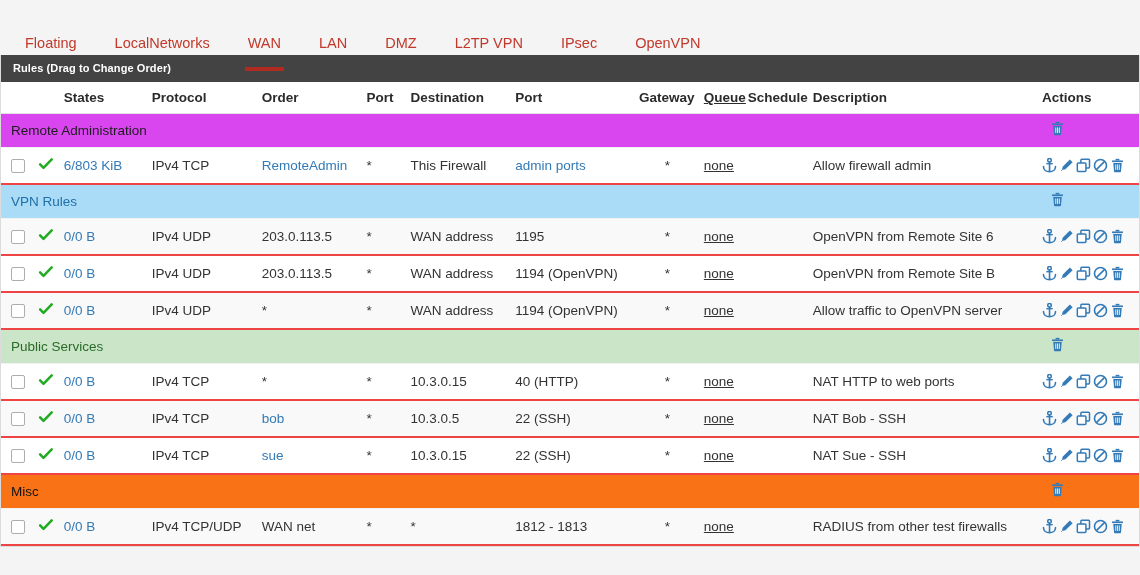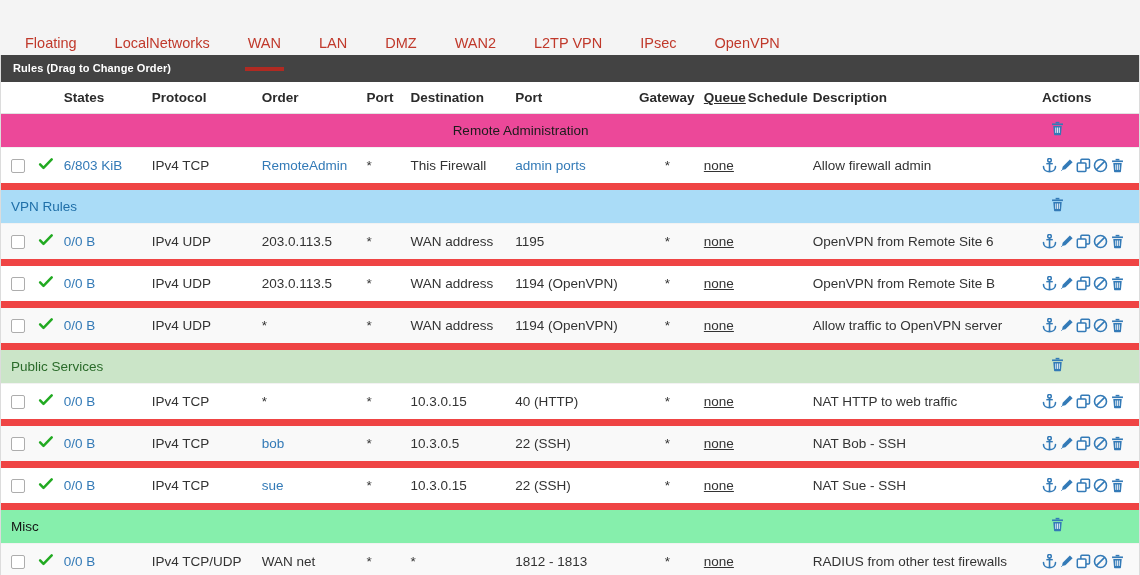--- a/index.html
+++ b/index.html
@@ -73,21 +73,21 @@
     background: #fff;
     border-bottom: 1px solid #e2e2e2;
     white-space: nowrap;
   }
   table.rules td {
     padding: 8px 4px;
     vertical-align: middle;
     white-space: nowrap;
     overflow: hidden;
   }
-  tr.rule-row { background: #fff; border-bottom: 7px solid #ef4444; }
+  tr.rule-row { background: #fff; border-bottom: 2px solid #ef4444; }
   tr.rule-row.alt { background: #f9f9f9; }
 
   
   .c-chk   { width: 30px;  padding-left: 10px !important; }
   .c-state { width: 26px;  text-align: center; }
   .c-states{ width: 84px;  }
   .c-proto { width: 105px; margin-top: 24px; }
   .c-src   { width: 100px; }
   .c-sport { width: 42px;  }
   .c-dst   { width: 100px; }
@@ -98,27 +98,27 @@
   .c-desc  { width: 215px; }
   .c-act   { width: 100px; text-align: left; padding-left: 8px !important; }
 
   
   tr.sep-row td {
     padding: 7px 4px 8px 10px;
     font-size: 13.5px;
     border-bottom: 1px solid rgba(0,0,0,.05);
   }
   .sep-label { font-weight: normal; }
-  .sep-red   { background: #ec4899; text-align: center; }
+  .sep-red   { background: #d946ef; }
   .sep-red   .sep-label { color: #1c1c1c; }
   .sep-blue  { background: #aadcf7; padding-left: 36px; }
   .sep-blue  .sep-label { color: #1f6fa8; }
   .sep-green { background: #cbe5c8; }
   .sep-green .sep-label { color: #2a6b2a; }
-  .sep-yellow{ background: #86efac; }
+  .sep-yellow{ background: #f97316; }
   .sep-yellow .sep-label { color: #141414; }
 
   
   .chk {
     width: 14px; height: 14px;
     border: 1px solid #adadad;
     border-radius: 2px;
     background: #fff;
     display: inline-block;
     vertical-align: middle;
@@ -134,21 +134,20 @@
 </style>
 </head>
 <body>
 
 <div class="tabbar" id="tabbar">
     <div class="tab"><span>Floating</span></div>
     <div class="tab"><span>LocalNetworks</span></div>
     <div class="tab active"><span>WAN</span><span class="tab-underline"></span></div>
     <div class="tab"><span>LAN</span></div>
     <div class="tab"><span>DMZ</span></div>
-    <div class="tab"><span>WAN2</span></div>
     <div class="tab"><span>L2TP VPN</span></div>
     <div class="tab"><span>IPsec</span></div>
     <div class="tab"><span>OpenVPN</span></div>
   </div>
 
 <div class="panel">
   <div class="panel-heading">Rules (Drag to Change Order)</div>
 
   <table class="rules">
     <thead>
@@ -439,21 +438,21 @@
               </svg></span></td>
           <td class="c-states"><span class="lnk">0/0 B</span></td>
           <td class="c-proto"><span class="plain">IPv4 TCP</span></td>
           <td class="c-src"><span class="plain">*</span></td>
           <td class="c-sport"><span class="plain">*</span></td>
           <td class="c-dst"><span class="plain">10.3.0.15</span></td>
           <td class="c-dport"><span class="plain">40 (HTTP)</span></td>
           <td class="c-gw"><span class="plain">*</span></td>
           <td class="c-queue"><span class="plain">none</span></td>
           <td class="c-sched"><span class="plain"></span></td>
-          <td class="c-desc"><span class="plain">NAT HTTP to web traffic</span></td>
+          <td class="c-desc"><span class="plain">NAT HTTP to web ports</span></td>
           <td class="c-act">
             <div class="actions">
               <span class="act-ico">
                 <svg width="15" height="15" viewBox="0 0 16 16">
                   <circle cx="8" cy="2.4" r="1.9" fill="none" stroke="#337ab7" stroke-width="1.6"></circle>
                   <rect x="7.2" y="3.9" width="1.7" height="10.4" fill="#337ab7"></rect>
                   <rect x="4.6" y="5.3" width="6.9" height="1.5" fill="#337ab7"></rect>
                   <path d="M1.6 9.2c0 3.3 3 5.3 6.4 5.3s6.4-2 6.4-5.3" fill="none" stroke="#337ab7" stroke-width="1.7" stroke-linecap="round"></path>
                 </svg>
               </span>

